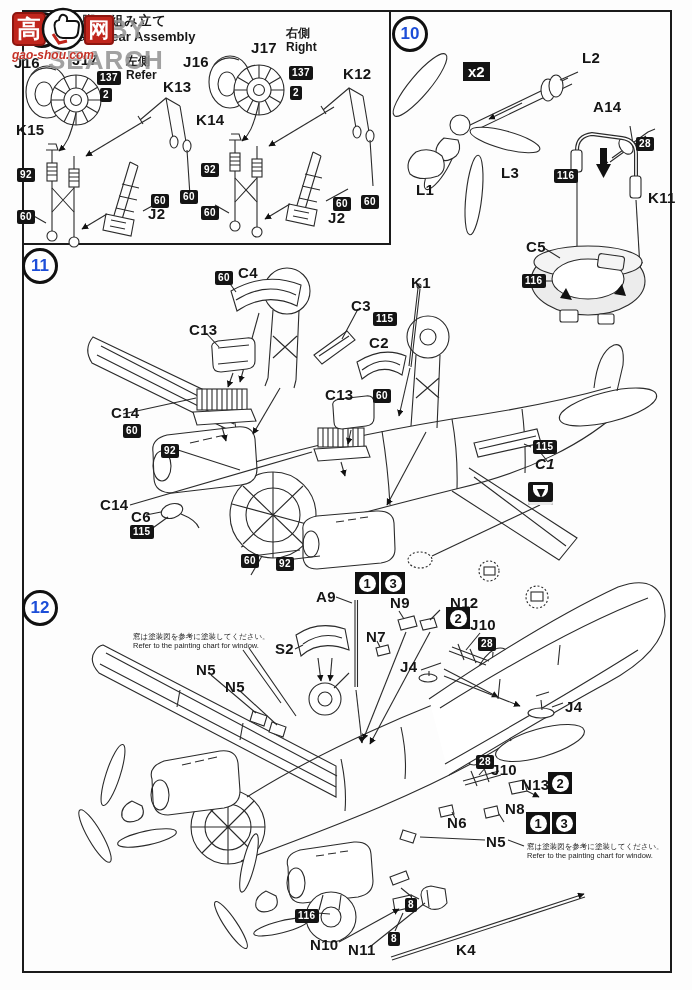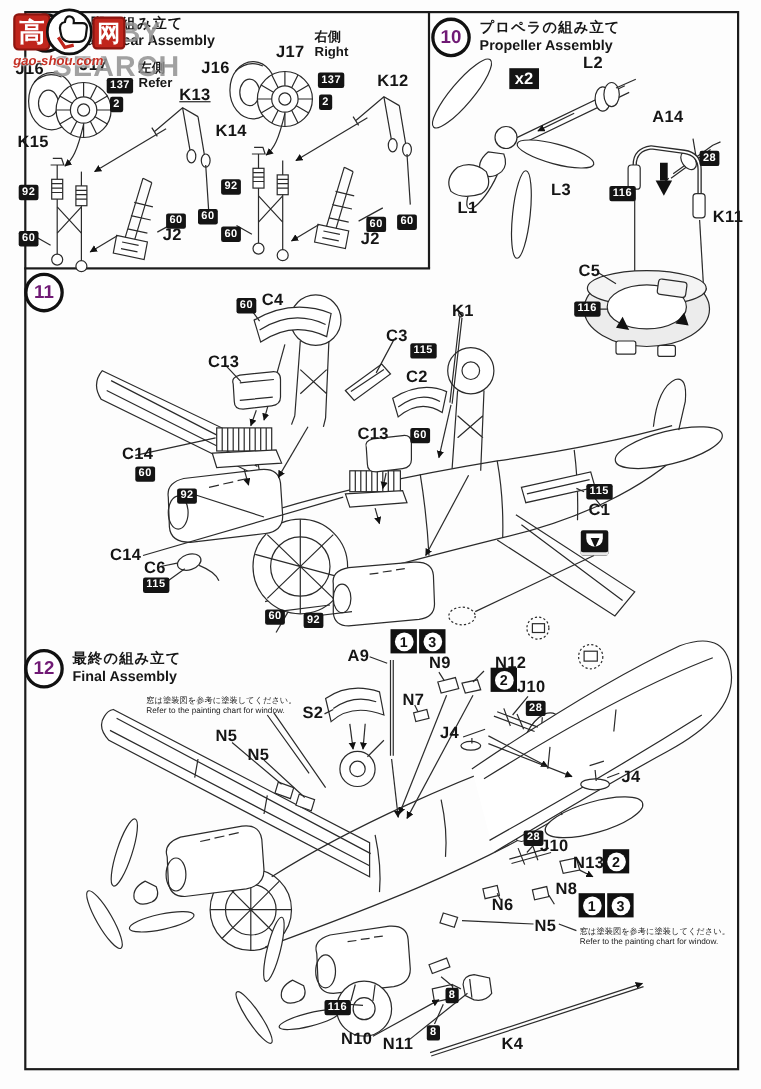--- a/index.html
+++ b/index.html
@@ -7,21 +7,21 @@
         font-family:"Liberation Sans","DejaVu Sans",sans-serif;color:#171717;}
   .frame{position:absolute;left:22px;top:10px;width:650px;height:963px;
          border:2px solid #1b1b1b;box-sizing:border-box;z-index:1;}
   .vdiv{position:absolute;left:389px;top:10px;width:2px;height:234px;background:#1b1b1b;z-index:2;}
   .hdiv{position:absolute;left:22px;top:243px;width:369px;height:2px;background:#1b1b1b;z-index:2;}
   svg.art{position:absolute;left:0;top:0;z-index:5;pointer-events:none;}
 
   .step-header{position:absolute;display:flex;align-items:flex-start;z-index:8;}
   .step-circle{width:30px;height:30px;border:3px solid #111;border-radius:50%;
                display:flex;align-items:center;justify-content:center;
-               font-size:17px;font-weight:bold;color:#701a75;background:#fff;flex:0 0 auto;}
+               font-size:17px;font-weight:bold;color:#1d4ed8;background:#fff;flex:0 0 auto;}
   .step-titles{margin-left:8px;padding-top:1px;}
   .step-titles .jp{font-size:13px;font-weight:bold;letter-spacing:1px;line-height:16px;}
   .step-titles .en{font-size:13px;font-weight:bold;line-height:16px;}
 
   .lbl{position:absolute;z-index:10;line-height:1;white-space:nowrap;}
   .part{font-size:15px;font-weight:bold;letter-spacing:.3px;color:#151515;}
   .paint{background:#141414;color:#fff;font-size:10px;font-weight:bold;
          padding:2px 3px;border-radius:2px;letter-spacing:.5px;}
   .x2{background:#141414;color:#fff;font-size:15px;font-weight:bold;padding:2px 5px;}
   .decal{width:24px;height:22px;background:#111;display:flex;align-items:center;justify-content:center;}
@@ -278,46 +278,38 @@
 
   <div class="step-header" style="left:24px;top:12px;">
     <div class="step-circle">9</div>
     <div class="step-titles">
       <div class="jp">主脚の組み立て</div>
       <div class="en">Main Gear Assembly</div>
     </div>
   </div>
   <div class="step-header" style="left:392px;top:16px;">
     <div class="step-circle">10</div>
-    <div class="step-titles">
-      <div class="jp">プロペラの組み立て</div>
-      <div class="en">Propeller Assembly</div>
-    </div>
   </div>
   <div class="step-header" style="left:22px;top:248px;">
     <div class="step-circle">11</div>
   </div>
   <div class="step-header" style="left:22px;top:590px;">
     <div class="step-circle">12</div>
-    <div class="step-titles">
-      <div class="jp">最終の組み立て</div>
-      <div class="en">Final Assembly</div>
-    </div>
   </div>
 
   <div id="label-layer">
       <div class="lbl part" style="left: 14px; top: 55px;">J16</div>
       <div class="lbl part" style="left: 72px; top: 52px;">J17</div>
       <div class="lbl paint" style="left: 97px; top: 71px;">137</div>
       <div class="lbl paint" style="left: 100px; top: 88px;">2</div>
       <div class="lbl side" style="left: 126px; top: 54px;">
         <div class="jp">左側</div>
         <div class="en">Refer</div>
       </div>
-      <div class="lbl part" style="left: 163px; top: 79px; text-decoration: underline;">K13</div>
+      <div class="lbl part" style="left: 163px; top: 79px;">K13</div>
       <div class="lbl part" style="left: 16px; top: 122px;">K15</div>
       <div class="lbl paint" style="left: 17px; top: 168px;">92</div>
       <div class="lbl paint" style="left: 17px; top: 210px;">60</div>
       <div class="lbl paint" style="left: 151px; top: 194px;">60</div>
       <div class="lbl part" style="left: 148px; top: 206px;">J2</div>
       <div class="lbl paint" style="left: 180px; top: 190px;">60</div>
       <div class="lbl part" style="left: 183px; top: 54px;">J16</div>
       <div class="lbl part" style="left: 251px; top: 40px;">J17</div>
       <div class="lbl side" style="left: 286px; top: 26px;">
         <div class="jp">右側</div>
@@ -326,21 +318,21 @@
       <div class="lbl paint" style="left: 289px; top: 66px;">137</div>
       <div class="lbl paint" style="left: 290px; top: 86px;">2</div>
       <div class="lbl part" style="left: 343px; top: 66px;">K12</div>
       <div class="lbl part" style="left: 196px; top: 112px;">K14</div>
       <div class="lbl paint" style="left: 201px; top: 163px;">92</div>
       <div class="lbl paint" style="left: 201px; top: 206px;">60</div>
       <div class="lbl paint" style="left: 333px; top: 197px;">60</div>
       <div class="lbl part" style="left: 328px; top: 210px;">J2</div>
       <div class="lbl paint" style="left: 361px; top: 195px;">60</div>
       <div class="lbl x2" style="left: 463px; top: 62px;">x2</div>
-      <div class="lbl part" style="left: 530px; top: 50px;">L2</div>
+      <div class="lbl part" style="left: 582px; top: 50px;">L2</div>
       <div class="lbl part" style="left: 593px; top: 99px;">A14</div>
       <div class="lbl paint" style="left: 636px; top: 137px;">28</div>
       <div class="lbl part" style="left: 416px; top: 182px;">L1</div>
       <div class="lbl part" style="left: 501px; top: 165px;">L3</div>
       <div class="lbl paint" style="left: 554px; top: 169px;">116</div>
       <div class="lbl part" style="left: 648px; top: 190px;">K11</div>
       <div class="lbl part" style="left: 526px; top: 239px;">C5</div>
       <div class="lbl paint" style="left: 522px; top: 274px;">116</div>
       <div class="lbl paint" style="left: 215px; top: 271px;">60</div>
       <div class="lbl part" style="left: 238px; top: 265px;">C4</div>
@@ -353,21 +345,21 @@
       <div class="lbl paint" style="left: 373px; top: 389px;">60</div>
       <div class="lbl part" style="left: 111px; top: 405px;">C14</div>
       <div class="lbl paint" style="left: 123px; top: 424px;">60</div>
       <div class="lbl paint" style="left: 161px; top: 444px;">92</div>
       <div class="lbl part" style="left: 100px; top: 497px;">C14</div>
       <div class="lbl part" style="left: 131px; top: 509px;">C6</div>
       <div class="lbl paint" style="left: 130px; top: 525px;">115</div>
       <div class="lbl paint" style="left: 241px; top: 554px;">60</div>
       <div class="lbl paint" style="left: 276px; top: 557px;">92</div>
       <div class="lbl paint" style="left: 533px; top: 440px;">115</div>
-      <div class="lbl part" style="left: 535px; top: 456px;">C1</div>
+      <div class="lbl part" style="left: 535px; top: 456px; font-style: italic;">C1</div>
       <div class="lbl cup" style="left: 528px; top: 482px;"></div>
       <div class="lbl note" style="left: 133px; top: 632px;">
         <div class="jp">窓は塗装図を参考に塗装してください。</div>
         <div class="en">Refer to the painting chart for window.</div>
       </div>
       <div class="lbl part" style="left: 275px; top: 641px;">S2</div>
       <div class="lbl part" style="left: 196px; top: 662px;">N5</div>
       <div class="lbl part" style="left: 225px; top: 679px;">N5</div>
       <div class="lbl part" style="left: 316px; top: 589px;">A9</div>
       <div class="lbl decal" style="left: 355px; top: 572px;">

